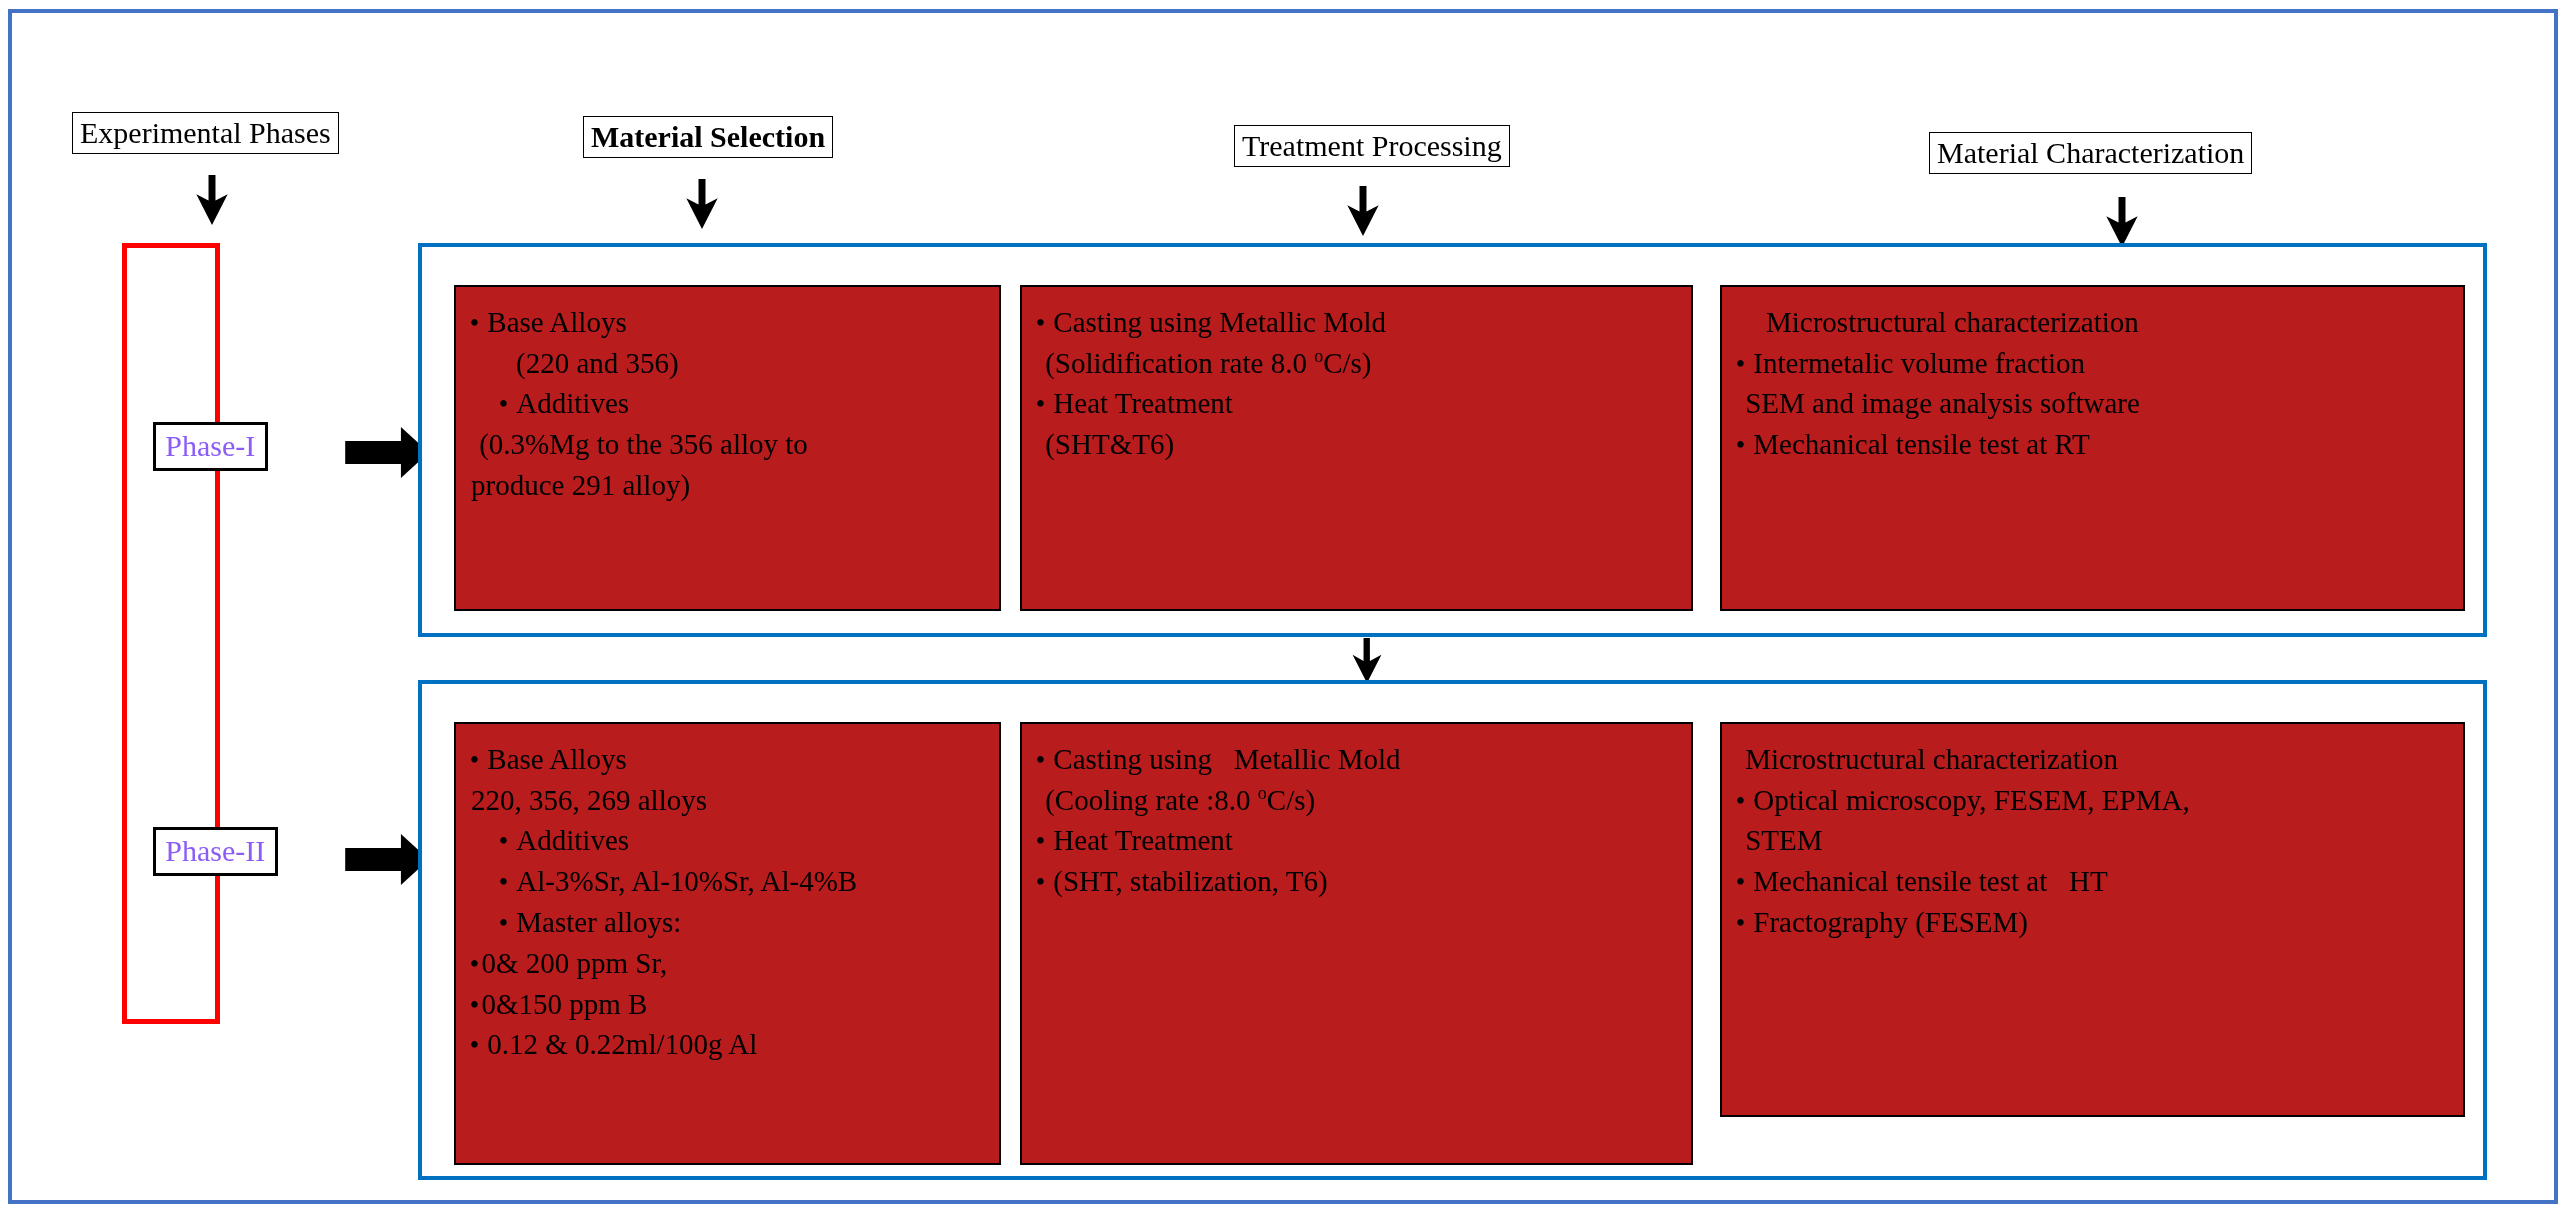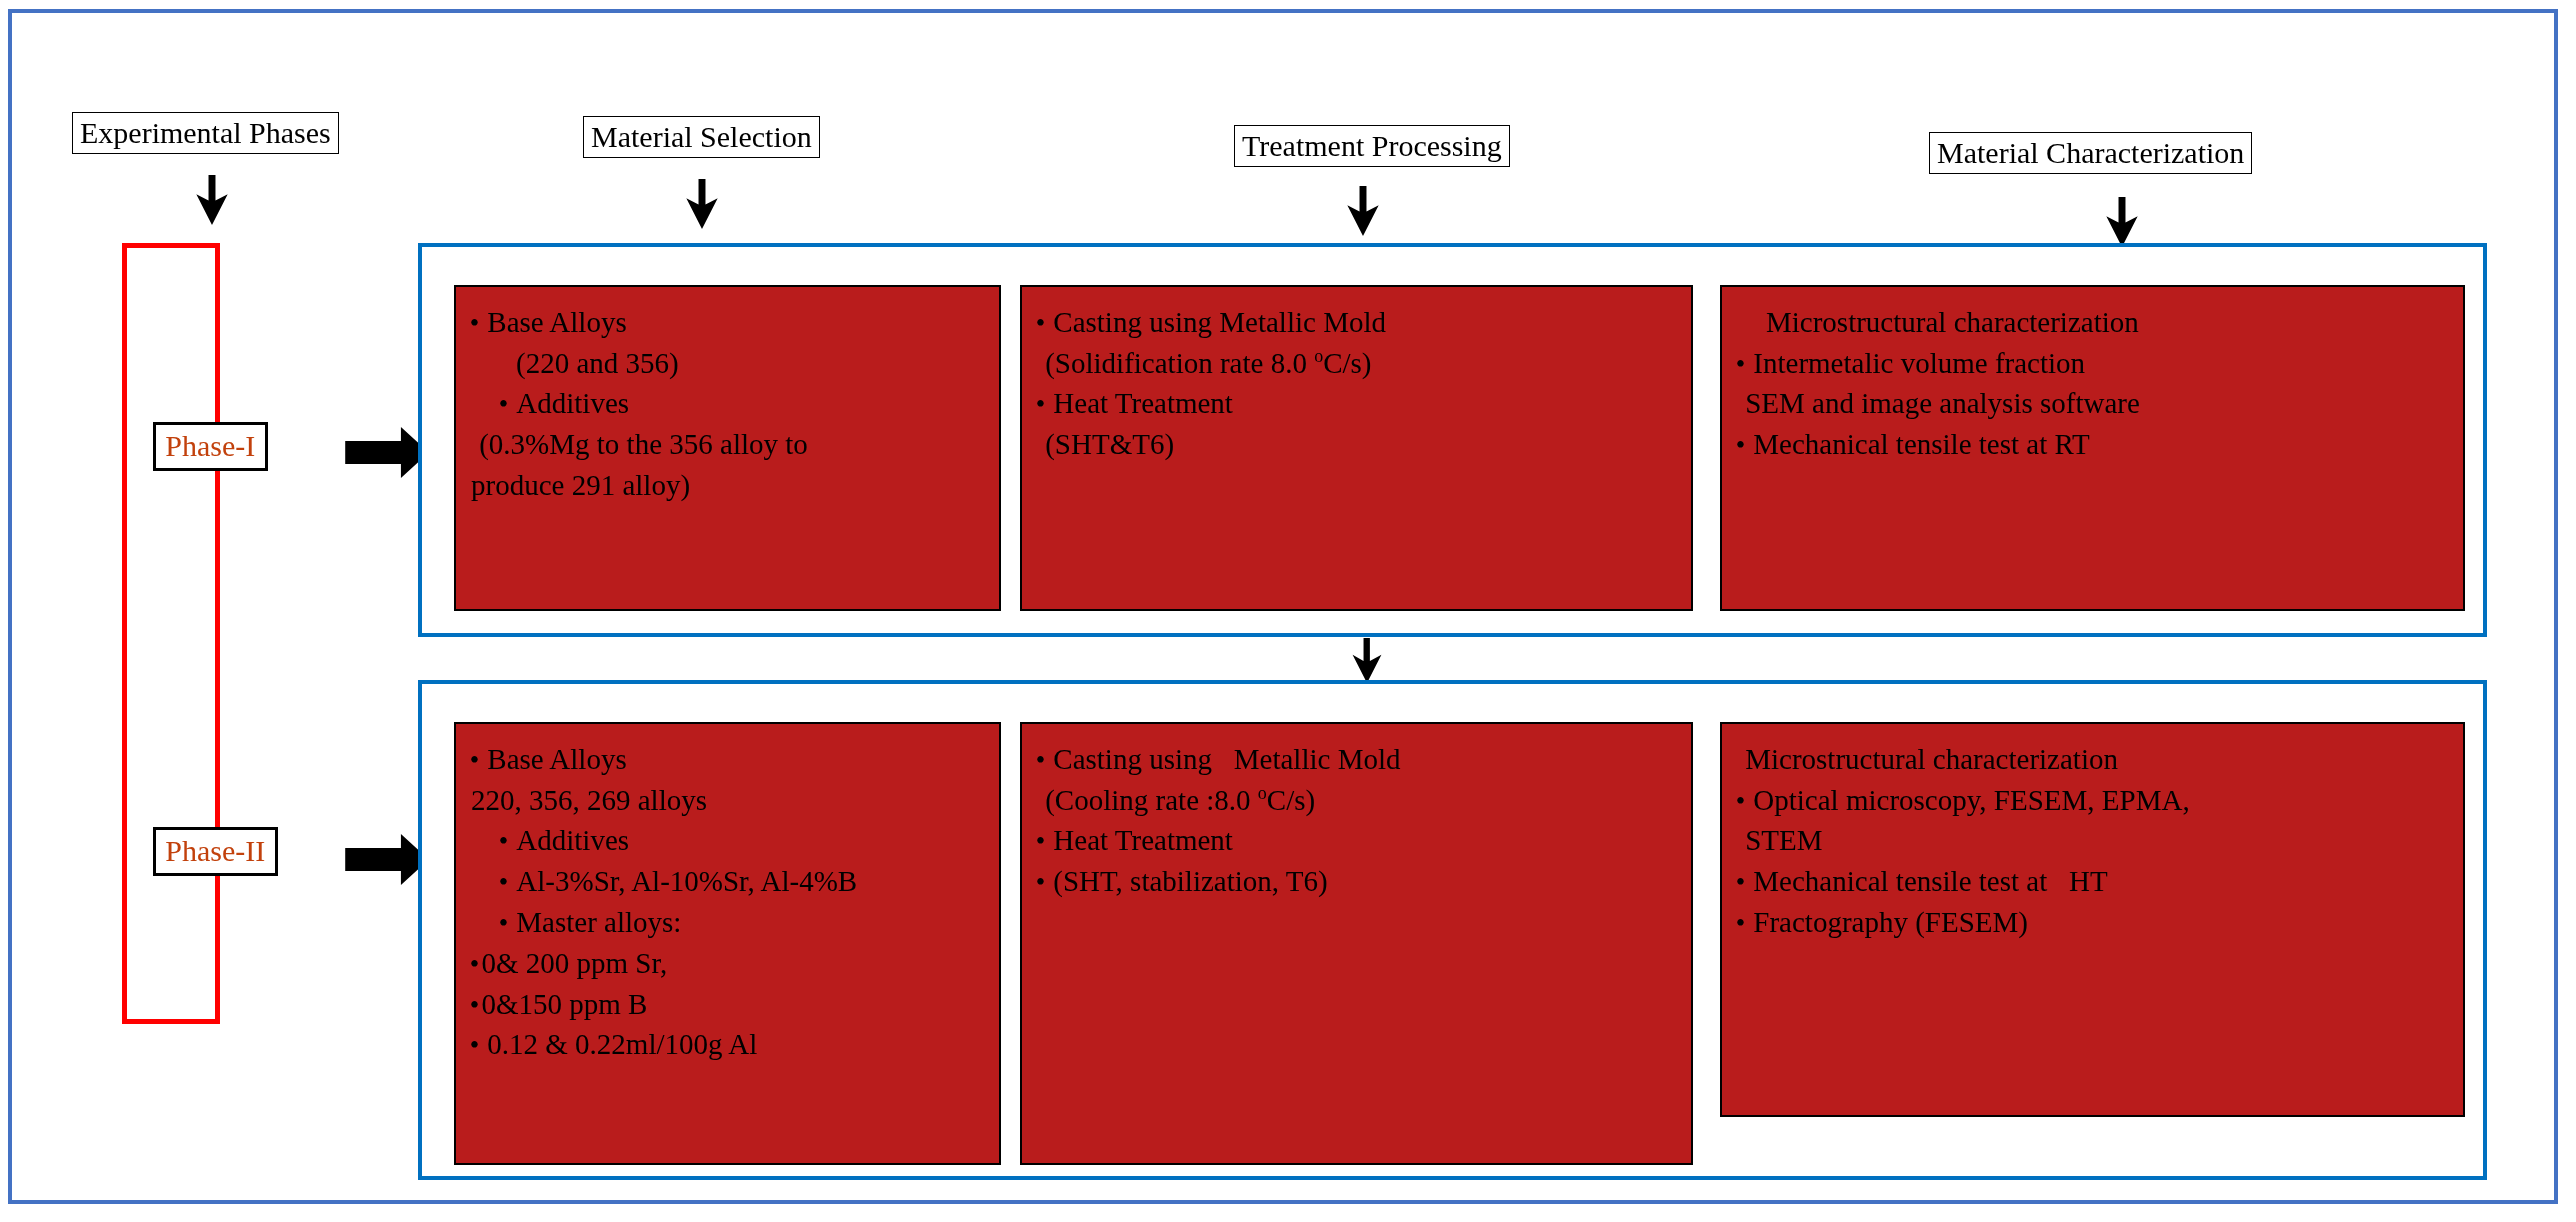--- a/index.html
+++ b/index.html
@@ -33,21 +33,21 @@
     box-sizing: border-box;
     background: #ffffff;
     font-family: "Liberation Serif", "DejaVu Serif", serif;
     font-size: 30px;
     line-height: 1.0;
     color: #000000;
     padding: 4.7px 7px 5.8px 7px;
     white-space: nowrap;
   }
   #hdr-experimental { left: 72px;  top: 112px; }
-  #hdr-selection    { left: 583px; top: 116px; }
+  #hdr-selection    { left: 583px; top: 116px; font-weight: bold; }
   #hdr-processing   { left: 1234px; top: 125px; }
   #hdr-character    { left: 1929px; top: 132px; }
 
   
   .down-arrow {
     position: absolute;
     width: 36px;
     height: 50px;
   }
   .down-arrow svg { display: block; width: 100%; height: 100%; }
@@ -71,21 +71,21 @@
 
   
   .phase-label {
     position: absolute;
     border: 3.5px solid #000000;
     box-sizing: border-box;
     background: #ffffff;
     font-family: "Liberation Serif", "DejaVu Serif", serif;
     font-size: 30px;
     line-height: 1.0;
-    color: #c2410c;
+    color: #8b5cf6;
     padding: 5.8px 9.3px 7px 9.3px;
     white-space: nowrap;
   }
   #phase-label-1 { left: 153px; top: 422px; }
   #phase-label-2 { left: 153px; top: 827px; }
 
   
   .right-arrow {
     position: absolute;
     width: 84px;

